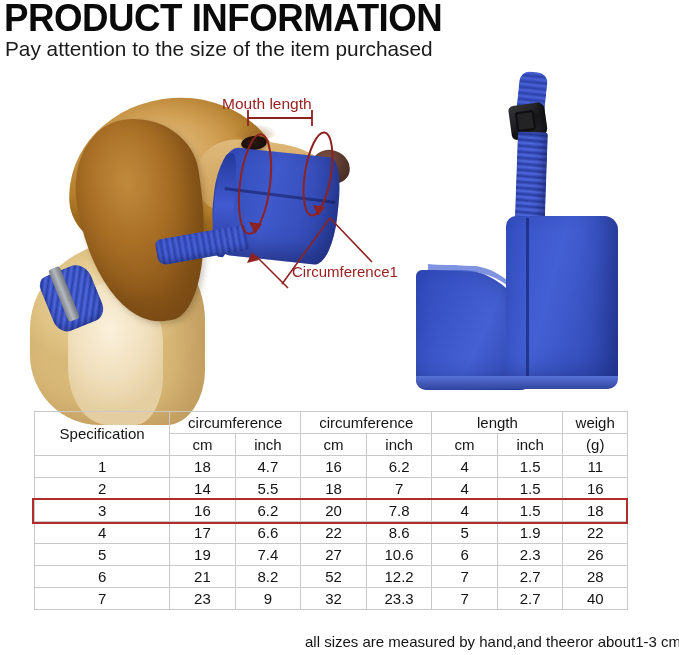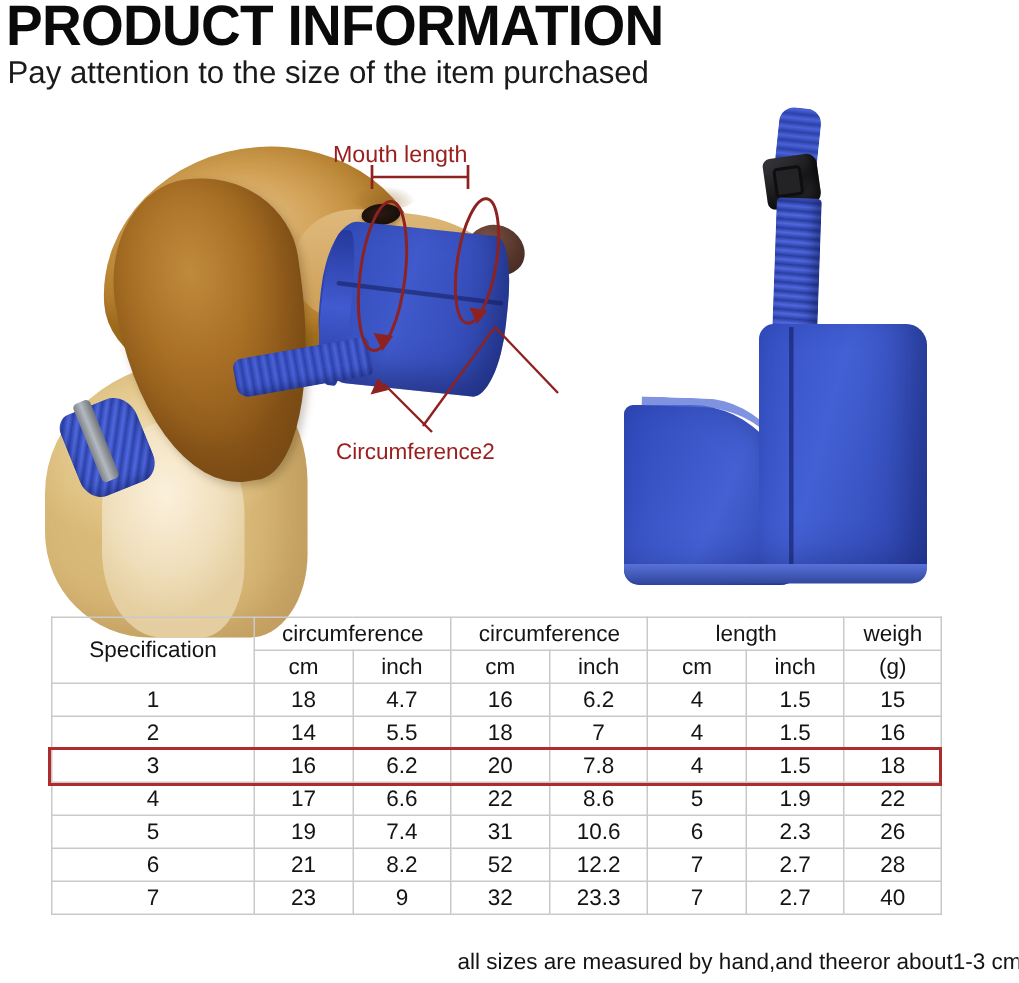--- a/index.html
+++ b/index.html
@@ -389,21 +389,21 @@
         <line x1="256" y1="190" x2="288" y2="222"></line>
       </g>
 
       <g fill="#8e2220">
         <polygon points="255,168 249,156 262,158"></polygon>
         <polygon points="318,150 313,139 325,141"></polygon>
         <polygon points="252,186 247,197 259,194"></polygon>
       </g>
     </svg>
     <div class="ann-label" id="label-mouth-length">Mouth length</div>
-    <div class="ann-label" id="label-circumference2">Circumference2</div>
+    <div class="ann-label" id="label-circumference1">Circumference1</div>
   </div>
 </div>
 
 <div id="size-table-wrap">
   <table id="size-table">
     <colgroup>
       <col class="col-spec">
         <col class="col-unit">
         <col class="col-unit">
       <col class="col-unit">
@@ -432,21 +432,21 @@
     </thead>
     <tbody id="size-table-body">
         <tr>
           <td>1</td>
           <td>18</td>
           <td>4.7</td>
           <td>16</td>
           <td>6.2</td>
           <td>4</td>
           <td>1.5</td>
-          <td>15</td>
+          <td>11</td>
         </tr>
         <tr>
           <td>2</td>
           <td>14</td>
           <td>5.5</td>
           <td>18</td>
           <td>7</td>
           <td>4</td>
           <td>1.5</td>
           <td>16</td>
@@ -468,21 +468,21 @@
           <td>22</td>
           <td>8.6</td>
           <td>5</td>
           <td>1.9</td>
           <td>22</td>
         </tr>
         <tr>
           <td>5</td>
           <td>19</td>
           <td>7.4</td>
-          <td>31</td>
+          <td>27</td>
           <td>10.6</td>
           <td>6</td>
           <td>2.3</td>
           <td>26</td>
         </tr>
         <tr>
           <td>6</td>
           <td>21</td>
           <td>8.2</td>
           <td>52</td>

